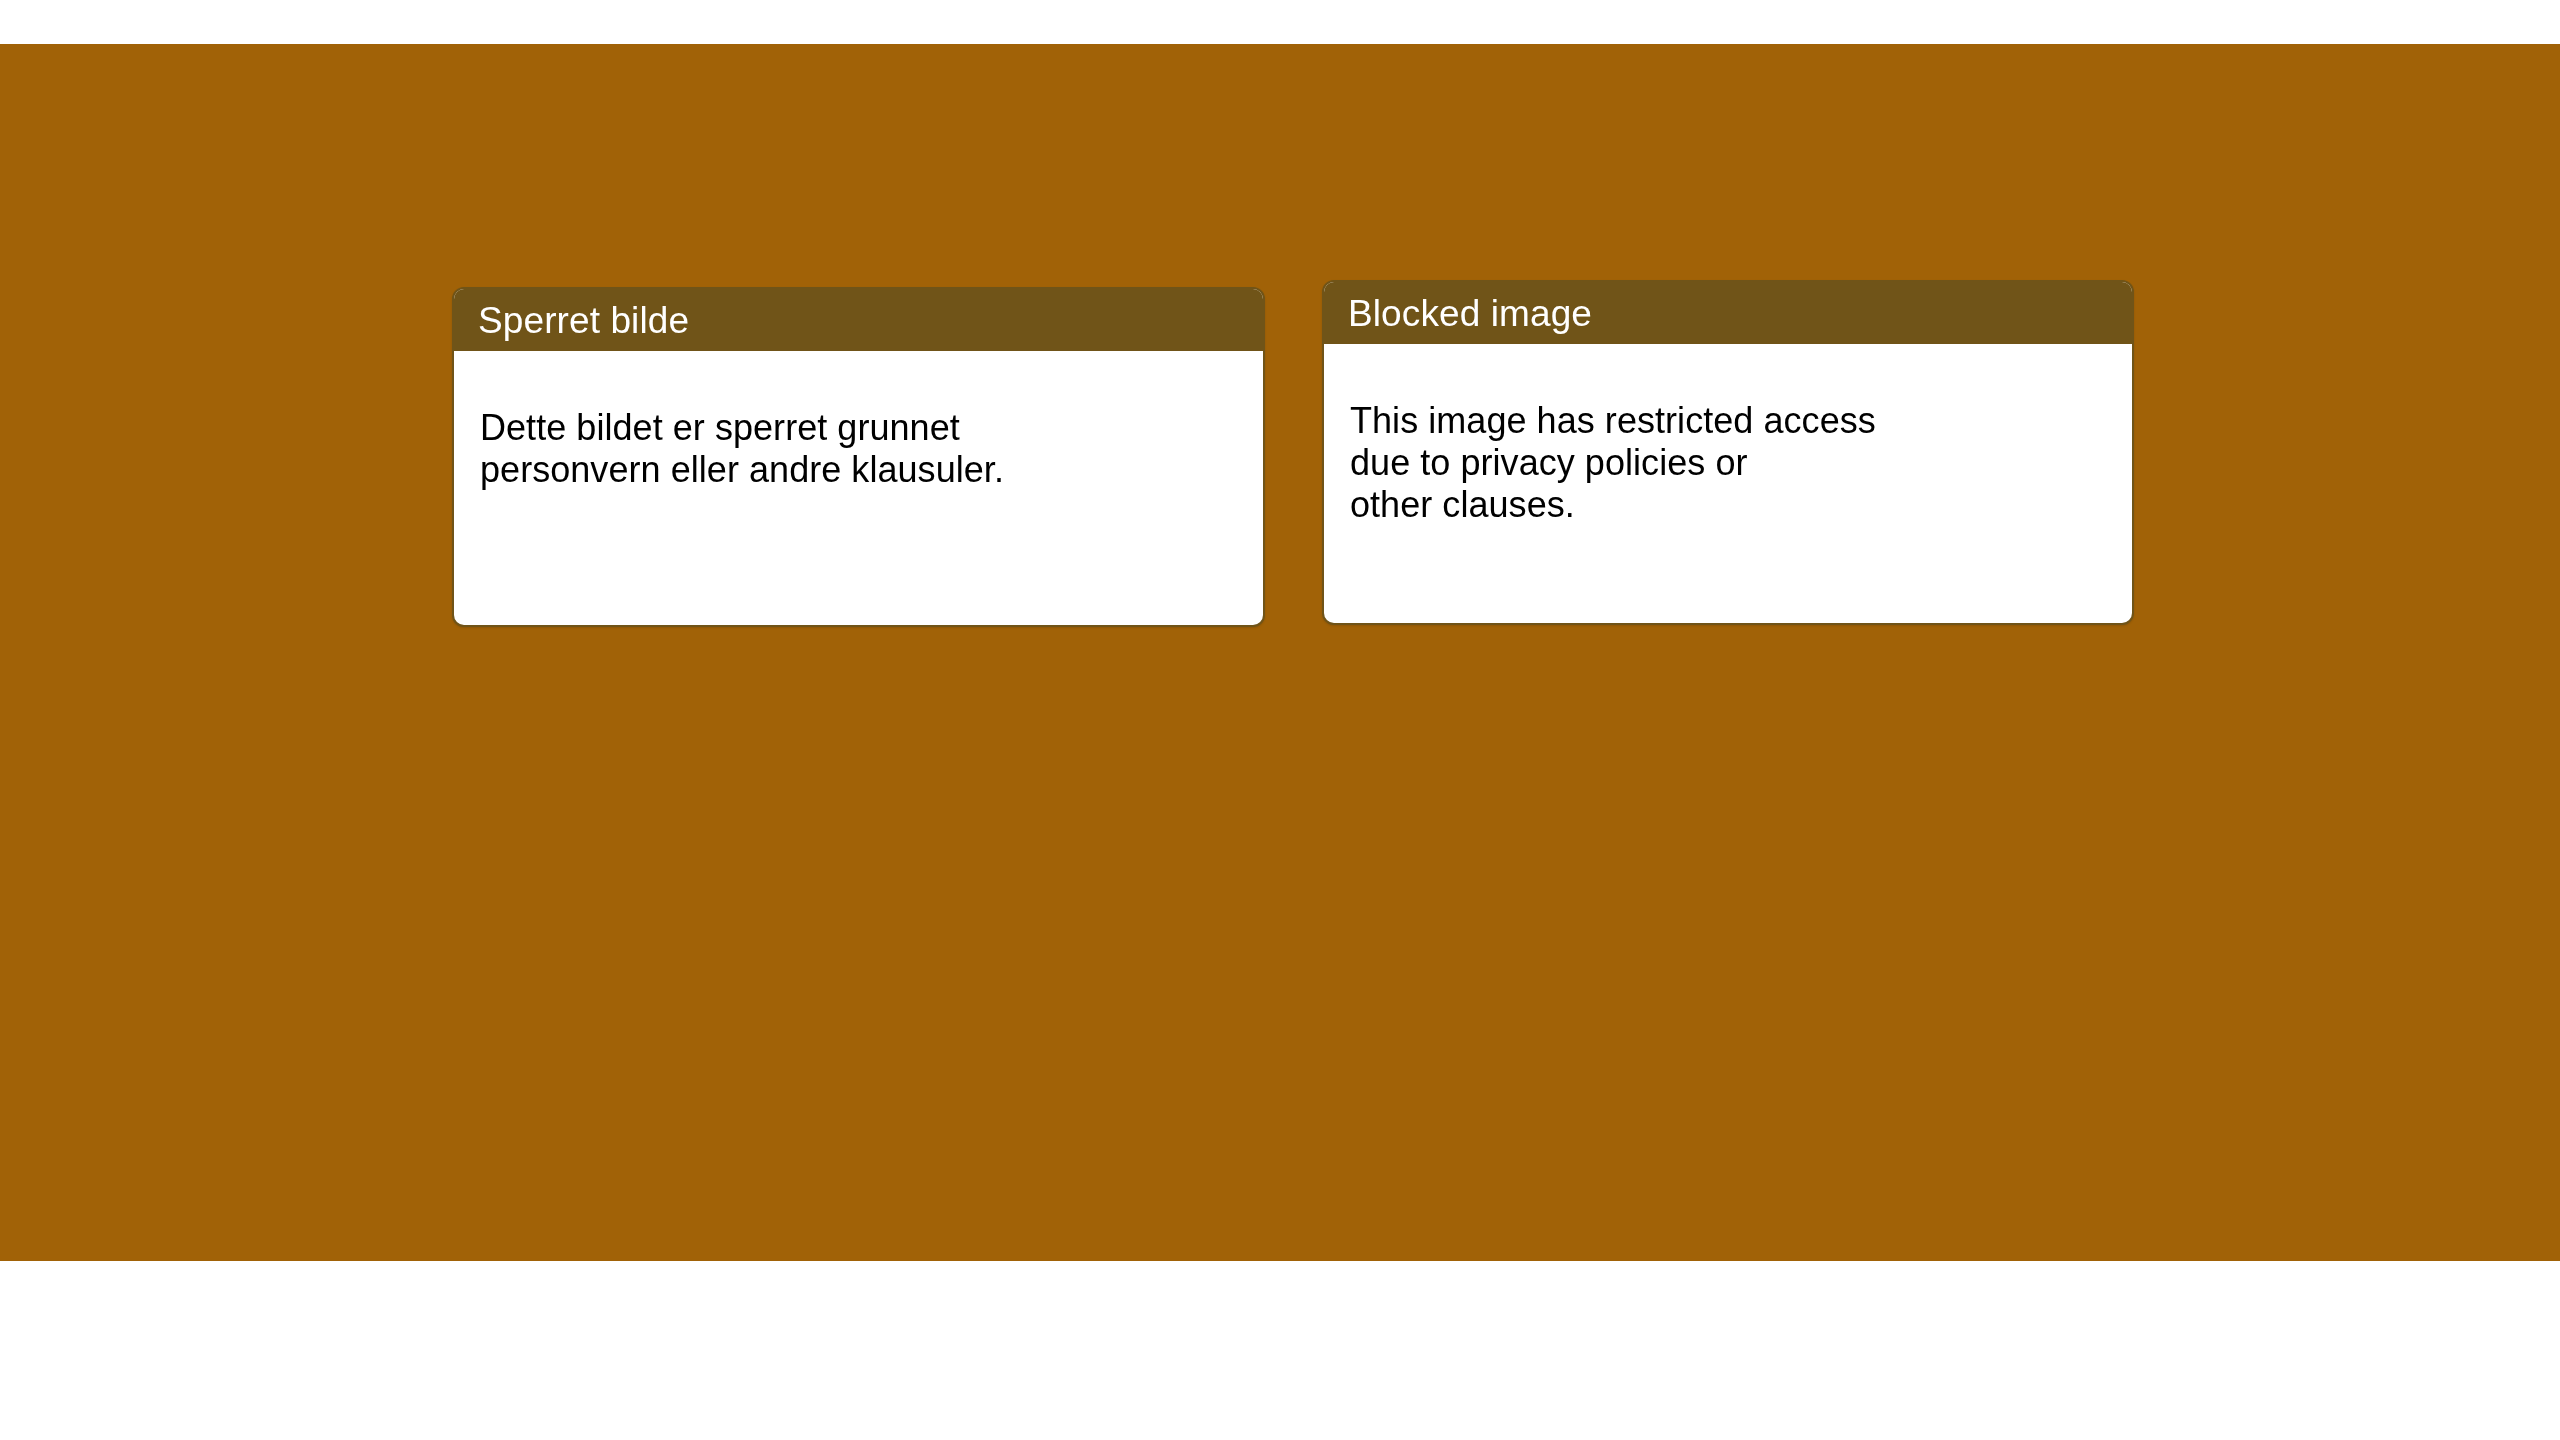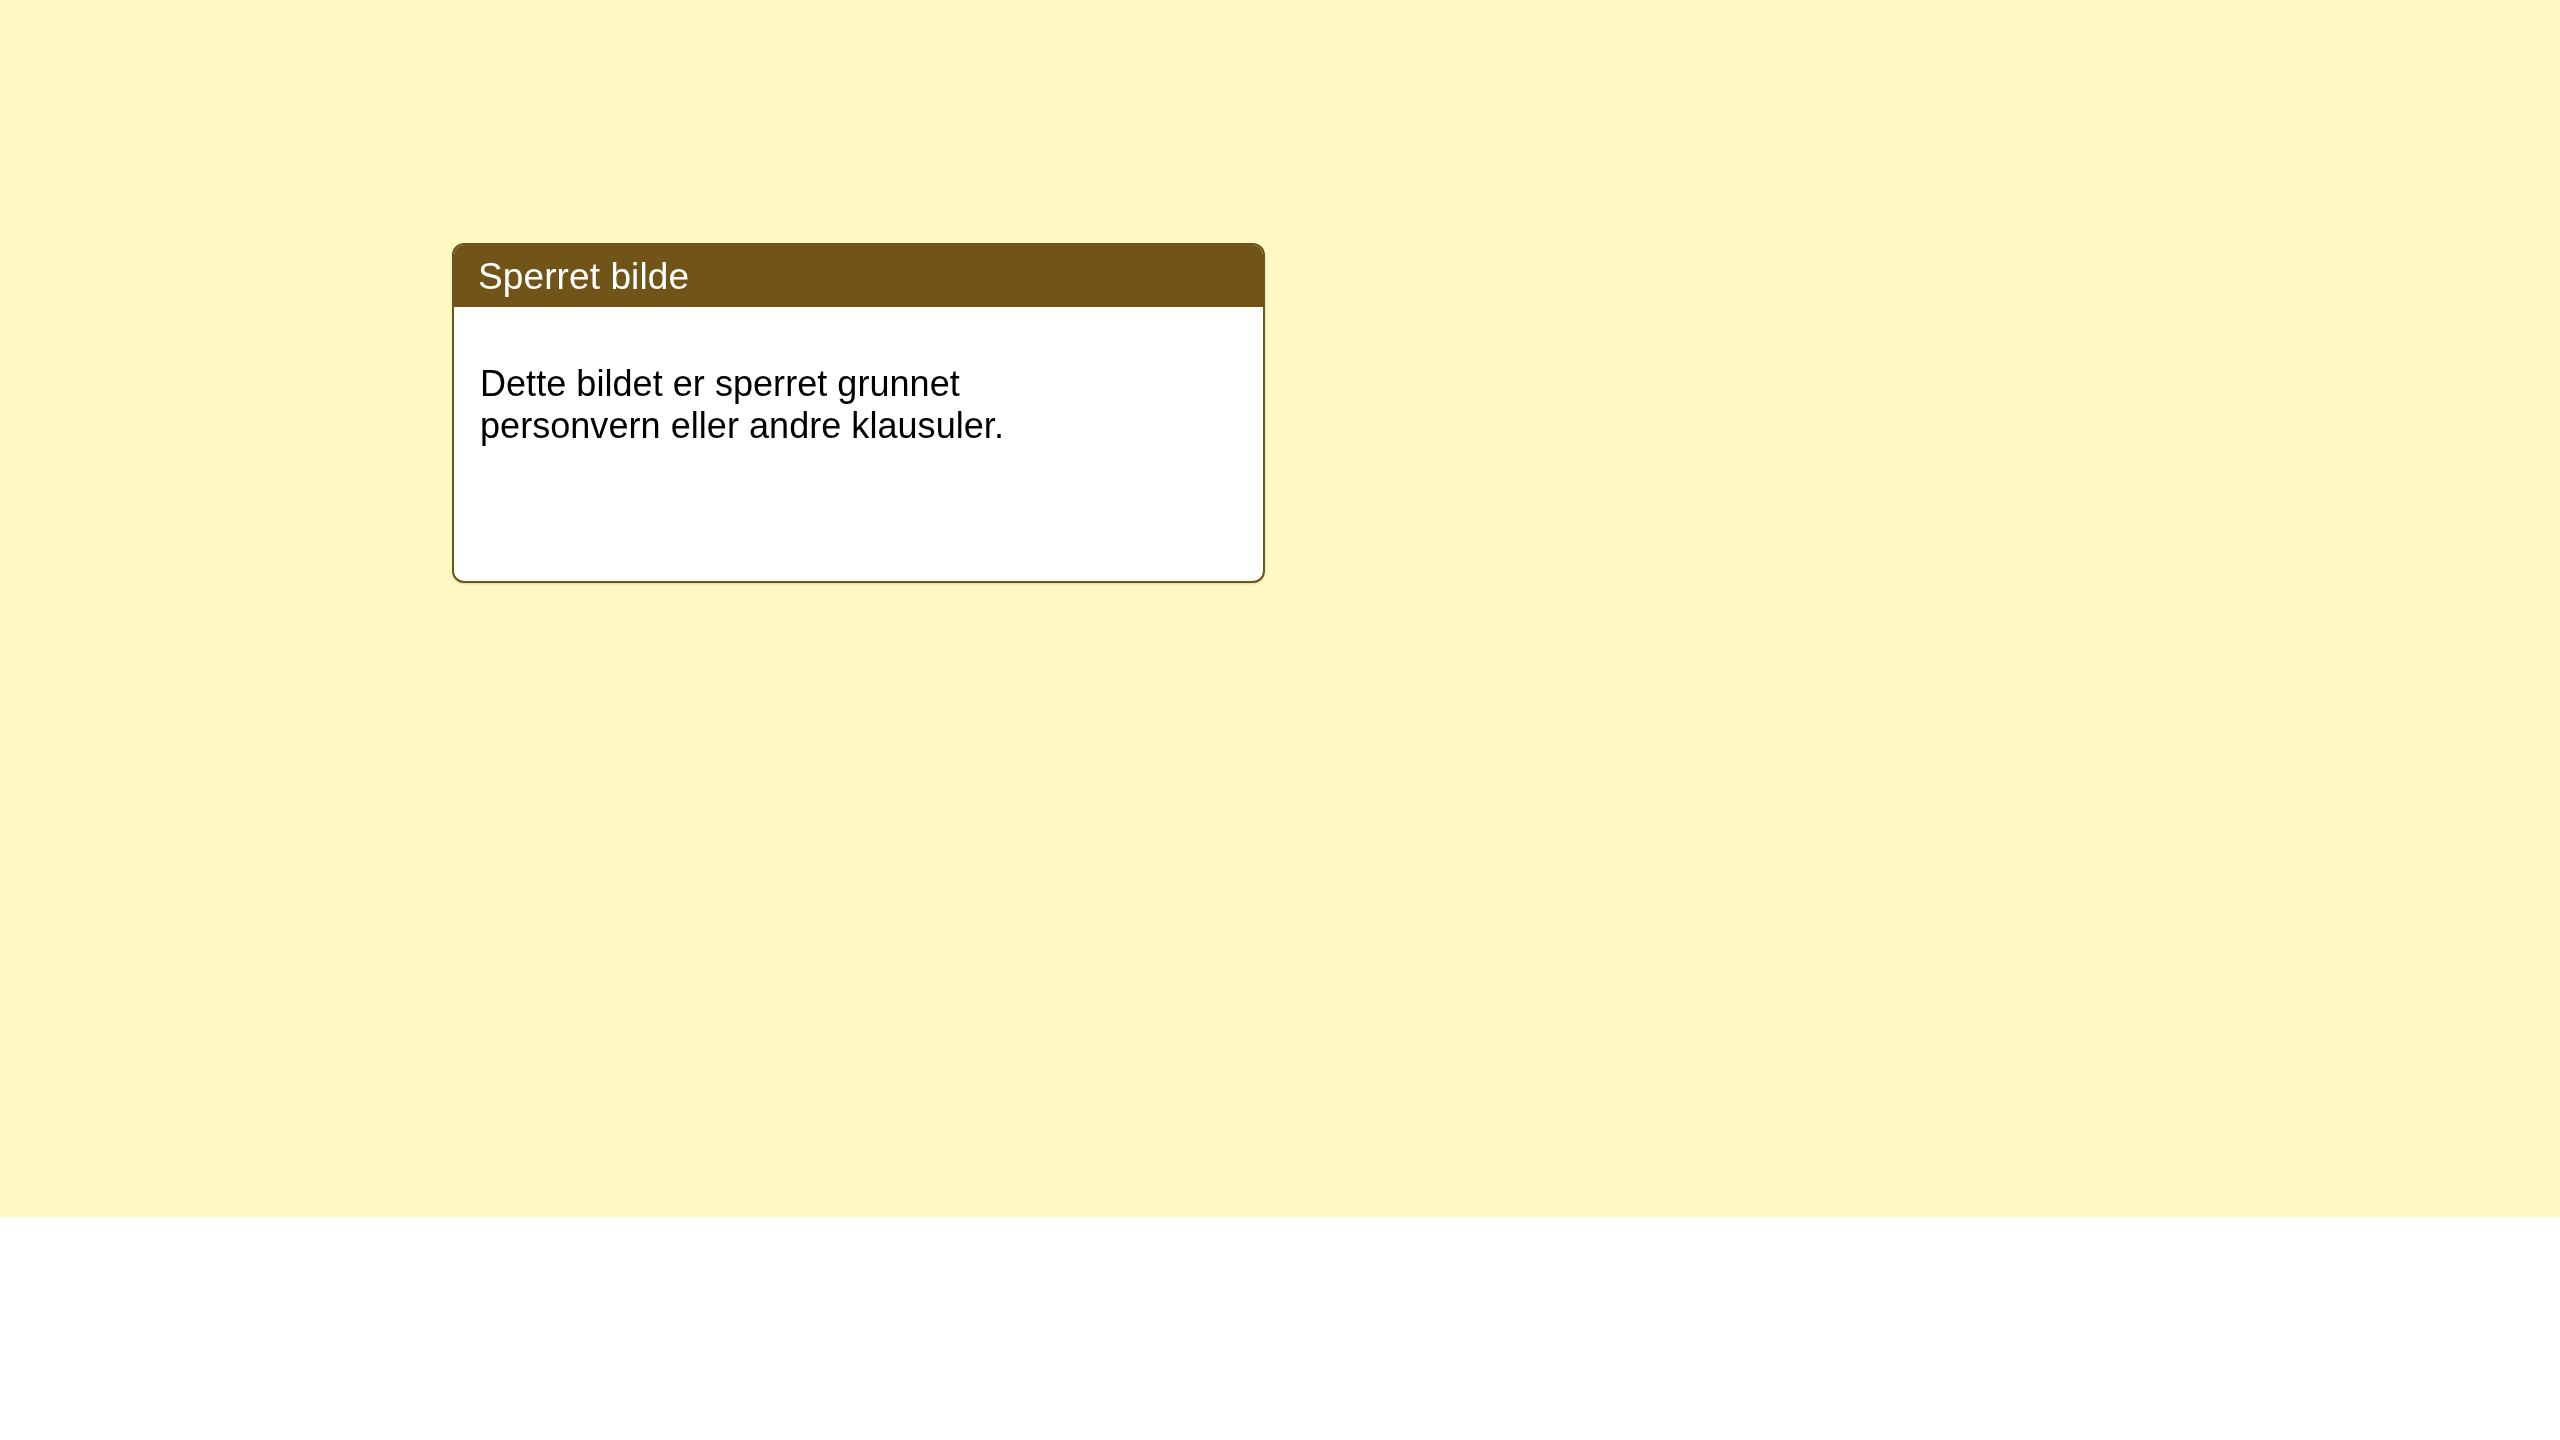--- a/index.html
+++ b/index.html
@@ -11,21 +11,22 @@
     overflow: hidden;
   }
   body {
     font-family: "Liberation Sans", sans-serif;
     -webkit-font-smoothing: antialiased;
   }
   #stage {
     position: relative;
     width: 2560px;
     height: 1217px;
-    background: #fef9c3;
+    background: #a16207;
+    margin-top: 44px;
   }
   .notice-card {
     position: absolute;
     box-sizing: border-box;
     background: #ffffff;
     border: 2px solid #705418;
     border-radius: 12px;
     overflow: hidden;
     box-shadow: 0 1px 2px rgba(0,0,0,0.12);
   }
@@ -83,14 +84,24 @@
   <div class="notice-card" id="card-blocked-image-no">
     <div class="card-header">
       <span class="card-header-title">Sperret bilde</span>
     </div>
     <div class="card-body">
       <p class="card-message">Dette bildet er sperret grunnet
 personvern eller andre klausuler.</p>
     </div>
   </div>
 
+  <div class="notice-card" id="card-blocked-image-en">
+    <div class="card-header">
+      <span class="card-header-title">Blocked image</span>
+    </div>
+    <div class="card-body">
+      <p class="card-message">This image has restricted access
+due to privacy policies or
+other clauses.</p>
+    </div>
+  </div>
 
 </div>
 
 </body></html>

